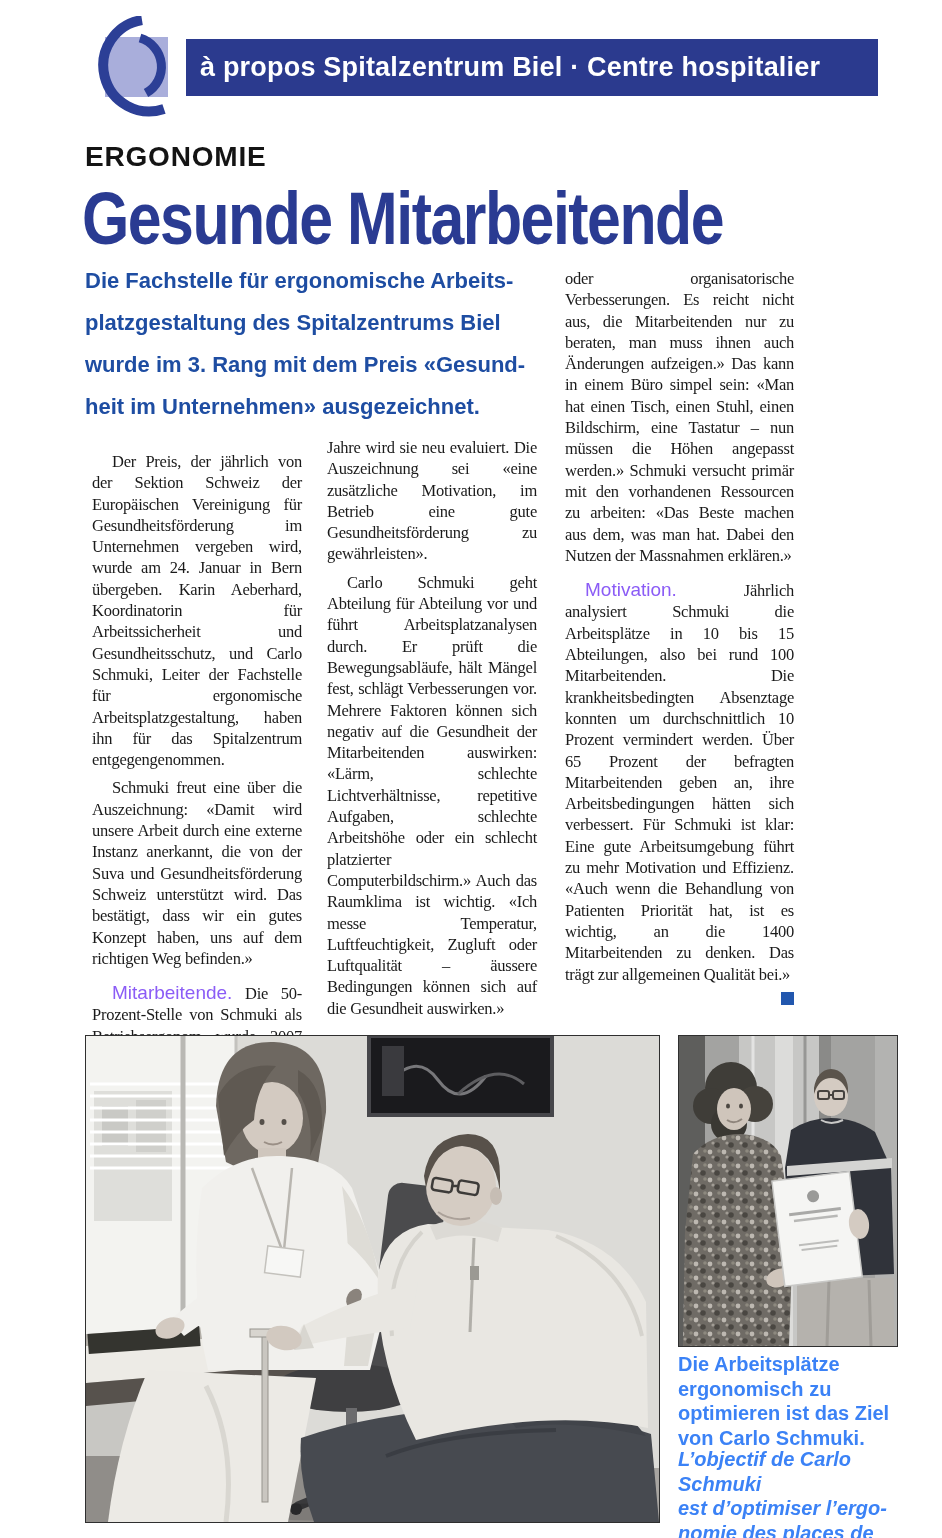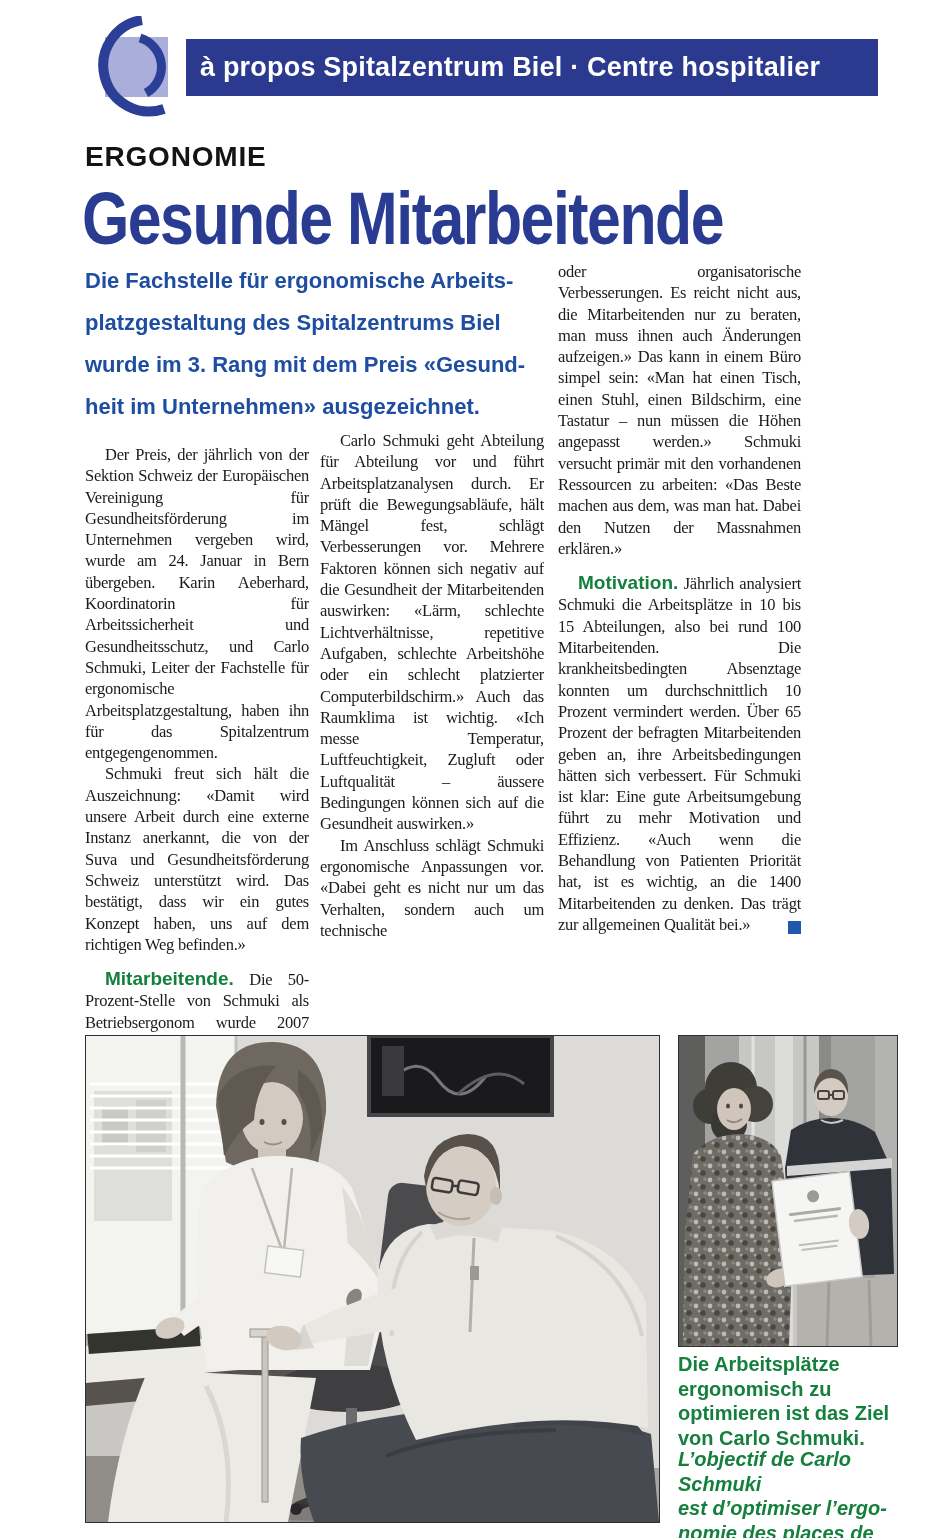--- a/index.html
+++ b/index.html
@@ -25,36 +25,36 @@
   .lead{left:85px;top:260px;width:470px;font-family:"Liberation Sans",sans-serif;
         font-size:22px;font-weight:700;color:#1e4da2;line-height:42px;
         white-space:pre-line;}
 
   
   .col{font-size:16.5px;line-height:21.3px;text-align:justify;
        letter-spacing:-0.25px;overflow:hidden;}
   .col1{left:85px;top:444px;width:224px;height:592px;}
   .col2{left:320px;top:430px;width:224px;height:592px;}
   .col3{left:558px;top:261px;width:243px;height:760px;}
-  .col p{margin:0;}
+  .col p{margin:7px;}
   .col p.ind{text-indent:20px;}
   .col p.sub{margin-top:13px;}
-  .subhead{font-family:"Liberation Sans",sans-serif;font-weight:700;
-           font-size:19px;color:#15803d;letter-spacing:0;}
+  .subhead{font-family:"Liberation Sans",sans-serif;font-weight:400;
+           font-size:19px;color:#8b5cf6;letter-spacing:0;}
   .endmark{float:right;width:13px;height:13px;background:#2257ae;margin-top:7px;}
 
   
   .photo{border:1px solid #2f2f2f;background:#d8d7d4;}
   .photo-main{left:85px;top:1035px;width:573px;height:486px;}
   .photo-side{left:678px;top:1035px;width:218px;height:310px;}
   .photo svg{display:block;}
 
   
   .cap{font-family:"Liberation Sans",sans-serif;font-weight:700;font-size:20px;
-       line-height:24.5px;color:#15803d;white-space:pre-line;}
+       line-height:24.5px;color:#3b82f6;white-space:pre-line;}
   .cap-de{left:678px;top:1352px;width:230px;}
   .cap-fr{left:678px;top:1447px;width:235px;font-style:italic;}
 </style>
 </head>
 <body>
 
 <div class="abs logo">
   <svg width="122" height="106" viewBox="0 0 122 106">
     <rect x="25" y="21" width="63" height="60" fill="#a9aedb"></rect>
     <path d="M 62 4 A 46 46 0 1 0 84 93" fill="none" stroke="#2c3f96" stroke-width="10"></path>
@@ -67,25 +67,26 @@
 
 <div class="abs kicker">ERGONOMIE</div>
 <div class="abs headline">Gesunde Mitarbeitende</div>
 <div class="abs lead">Die Fachstelle für ergonomische Arbeits-
 platzgestaltung des Spitalzentrums Biel
 wurde im 3. Rang mit dem Preis «Gesund-
 heit im Unternehmen» ausgezeichnet.</div>
 
 <div class="abs col col1">
   <p class="ind">Der Preis, der jährlich von der Sektion Schweiz der Europäischen Vereinigung für Gesundheitsförderung im Unternehmen vergeben wird, wurde am 24. Januar in Bern übergeben. Karin Aeberhard, Koordinatorin für Arbeitssicherheit und Gesundheitsschutz, und Carlo Schmuki, Leiter der Fachstelle für ergonomische Arbeitsplatzgestaltung, haben ihn für das Spitalzentrum entgegengenommen.</p>
-  <p class="ind">Schmuki freut sich hält die Auszeichnung: «Damit wird unsere Arbeit durch eine externe Instanz anerkannt, die von der Suva und Gesundheitsförderung Schweiz unterstützt wird. Das bestätigt, dass wir ein gutes Konzept haben, uns auf dem richtigen Weg befinden.»</p>
+  <p class="ind">Schmuki freut eine über die Auszeichnung: «Damit wird unsere Arbeit durch eine externe Instanz anerkannt, die von der Suva und Gesundheitsförderung Schweiz unterstützt wird. Das bestätigt, dass wir ein gutes Konzept haben, uns auf dem richtigen Weg befinden.»</p>
   <p class="ind sub"><span class="subhead">Mitarbeitende.</span> <span>Die 50-Prozent-Stelle von Schmuki als Betriebsergonom wurde 2007 geschaffen, alle zwei</span></p>
 </div>
 
 <div class="abs col col2">
+  <p>Jahre wird sie neu evaluiert. Die Auszeichnung sei «eine zusätzliche Motivation, im Betrieb eine gute Gesundheitsförderung zu gewährleisten».</p>
   <p class="ind">Carlo Schmuki geht Abteilung für Abteilung vor und führt Arbeitsplatzanalysen durch. Er prüft die Bewegungsabläufe, hält Mängel fest, schlägt Verbesserungen vor. Mehrere Faktoren können sich negativ auf die Gesundheit der Mitarbeitenden auswirken: «Lärm, schlechte Lichtverhältnisse, repetitive Aufgaben, schlechte Arbeitshöhe oder ein schlecht platzierter Computerbildschirm.» Auch das Raumklima ist wichtig. «Ich messe Temperatur, Luftfeuchtigkeit, Zugluft oder Luftqualität – äussere Bedingungen können sich auf die Gesundheit auswirken.»</p>
   <p class="ind">Im Anschluss schlägt Schmuki ergonomische Anpassungen vor. «Dabei geht es nicht nur um das Verhalten, sondern auch um technische</p>
 </div>
 
 <div class="abs col col3">
   <p>oder organisatorische Verbesserungen. Es reicht nicht aus, die Mitarbeitenden nur zu beraten, man muss ihnen auch Änderungen aufzeigen.» Das kann in einem Büro simpel sein: «Man hat einen Tisch, einen Stuhl, einen Bildschirm, eine Tastatur – nun müssen die Höhen angepasst werden.» Schmuki versucht primär mit den vorhandenen Ressourcen zu arbeiten: «Das Beste machen aus dem, was man hat. Dabei den Nutzen der Massnahmen erklären.»</p>
   <p class="ind sub"><span class="subhead">Motivation.</span> <span>Jährlich analysiert Schmuki die Arbeitsplätze in 10 bis 15 Abteilungen, also bei rund 100 Mitarbeitenden. Die krankheitsbedingten Absenztage konnten um durchschnittlich 10 Prozent vermindert werden. Über 65 Prozent der befragten Mitarbeitenden geben an, ihre Arbeitsbedingungen hätten sich verbessert. Für Schmuki ist klar: Eine gute Arbeitsumgebung führt zu mehr Motivation und Effizienz. «Auch wenn die Behandlung von Patienten Priorität hat, ist es wichtig, an die 1400 Mitarbeitenden zu denken. Das trägt zur allgemeinen Qualität bei.»</span><span class="endmark"></span></p>
 </div>
 
 <div class="abs photo photo-main">

